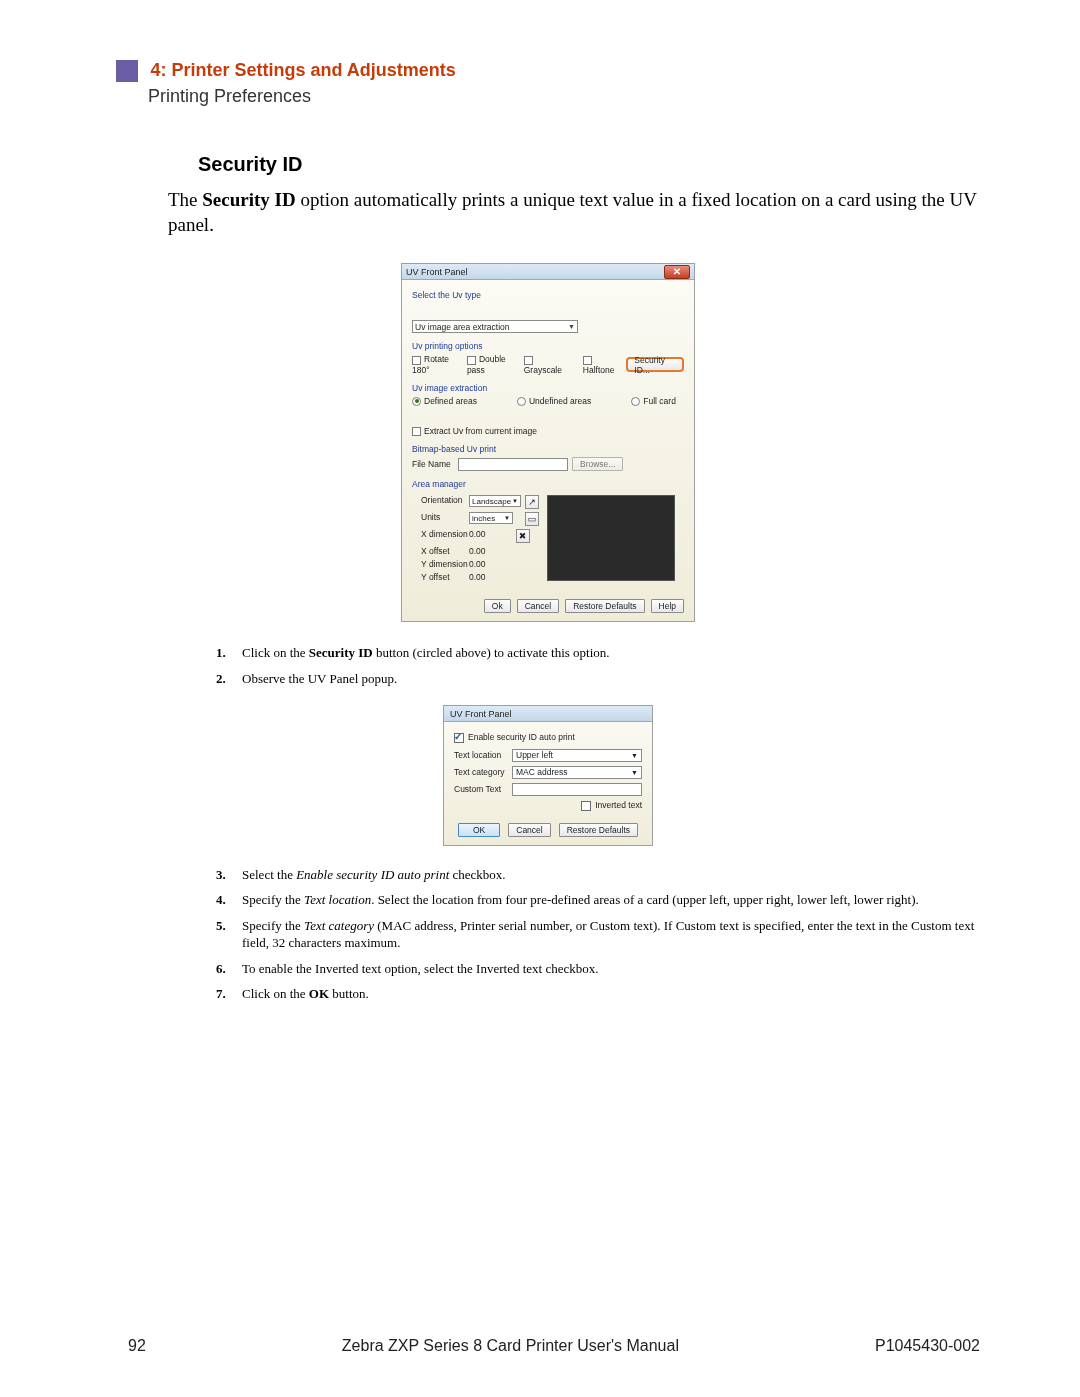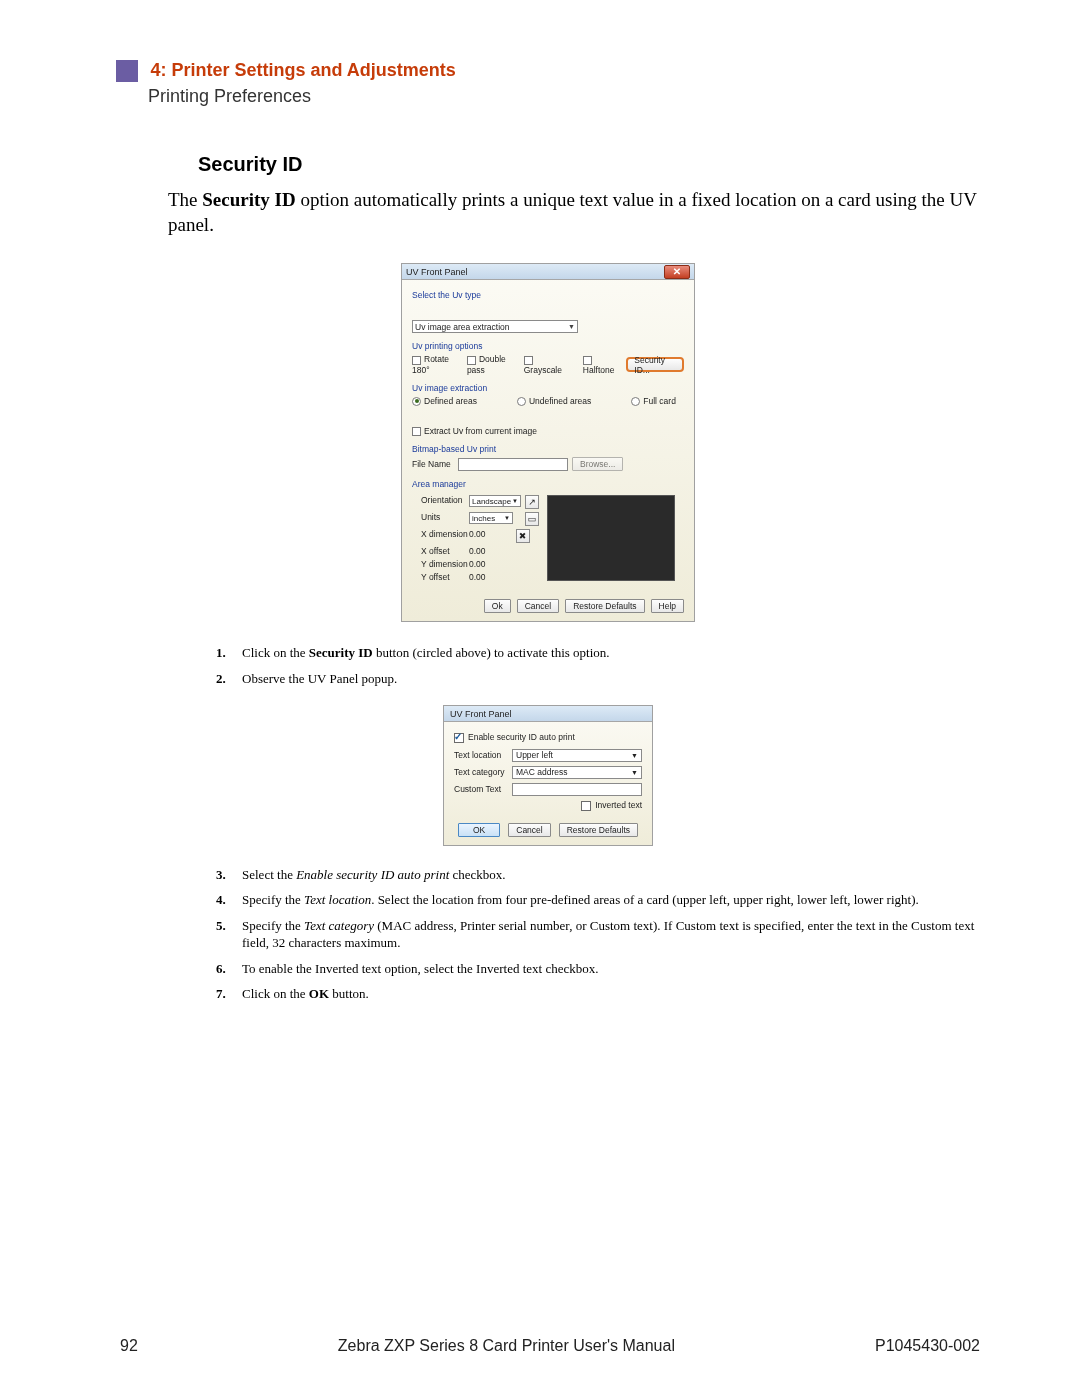--- a/index.html
+++ b/index.html
@@ -182,21 +182,21 @@
   ol.steps > li::before {
     content: counter(step) ".";
     font-weight: bold;
     position: absolute; left: 0;
   }
 
   
   .page-footer {
     position: absolute;
     bottom: 42px;
-    left: 4px; right: 0;
+    left: 12px; right: 0;
     display: flex;
     justify-content: space-between;
     padding: 0 100px 0 116px;
     font-family: Arial, sans-serif;
     font-size: 16px;
     color: #222;
   }
 </style>
 </head>
 <body>

